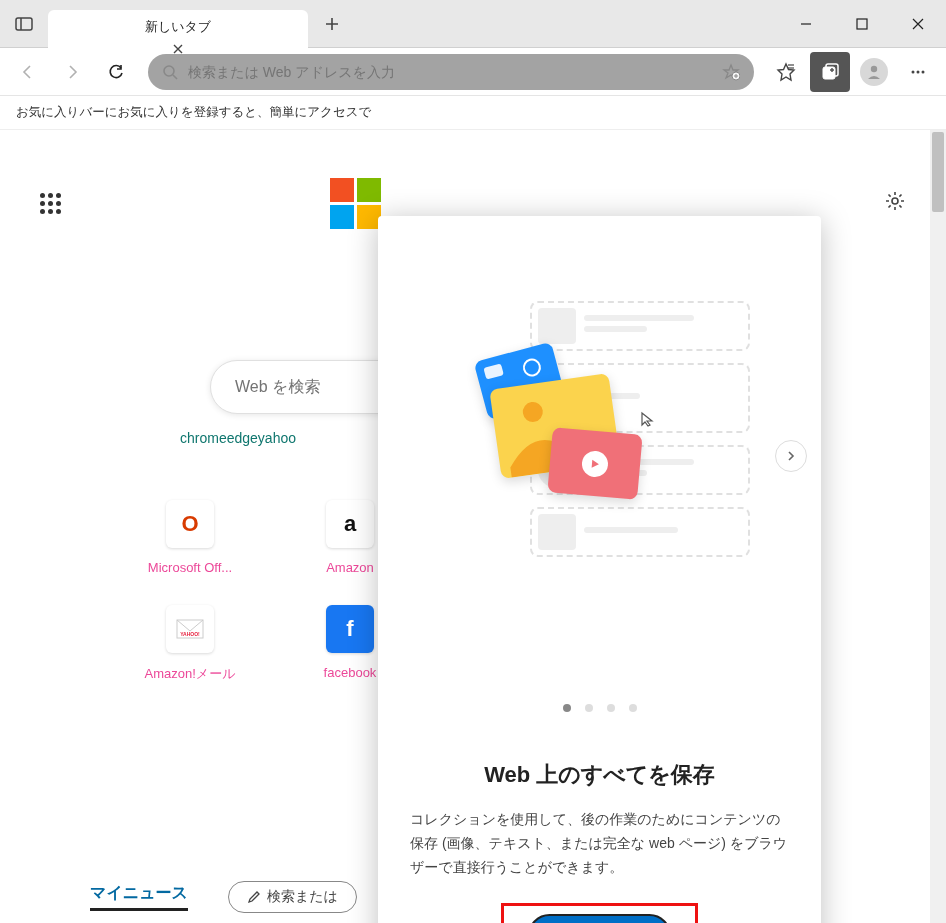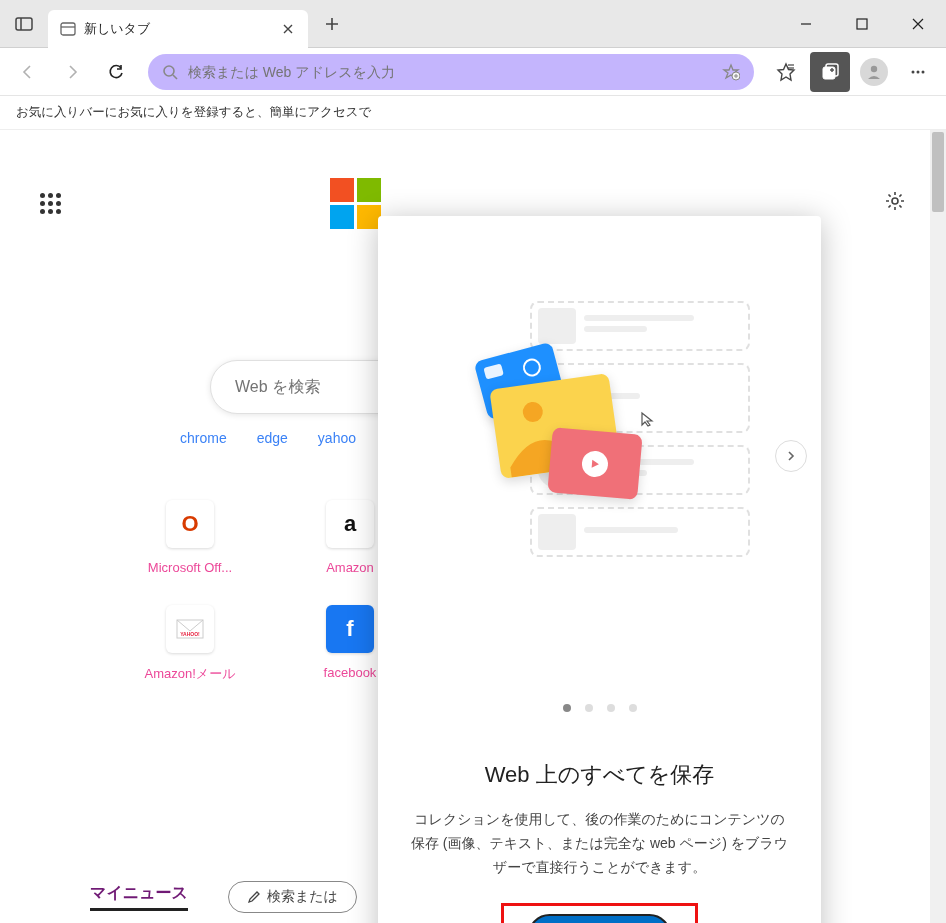--- a/index.html
+++ b/index.html
@@ -2,33 +2,33 @@
 <html><head>
 <meta charset="utf-8">
 <style>
 * { margin: 0; padding: 0; box-sizing: border-box; font-family: 'Yu Gothic UI', 'Meiryo', sans-serif; }
 body { width: 946px; height: 923px; background: #fff; overflow: hidden; position: relative; }
 
 
 .titlebar { height: 48px; background: #e8e8e8; display: flex; align-items: center; border-bottom: 1px solid #d0d0d0; }
 .titlebar-left { display: flex; align-items: center; flex: 1; }
 .tab-spaces-btn { width: 48px; height: 48px; display: flex; align-items: center; justify-content: center; }
-.tab { background: #fff; height: 38px; margin-top: 10px; border-radius: 6px 6px 0 0; display: flex; align-items: center; padding: 0 12px; min-width: 260px; gap: 8px; }
+.tab { background: #fff; height: 38px; margin-top: 10px; border-radius: 6px 6px 0 0; display: flex; align-items: center; padding: 0 12px; min-width: 260px; gap: 8px; flex-direction: column; }
 .tab-favicon { width: 16px; height: 16px; }
 .tab-title { flex: 1; font-size: 13px; color: #222; }
 .tab-close { width: 16px; height: 16px; display: flex; align-items: center; justify-content: center; cursor: pointer; }
 .new-tab-btn { width: 32px; height: 32px; display: flex; align-items: center; justify-content: center; margin-left: 8px; }
 .window-controls { display: flex; }
 .window-btn { width: 56px; height: 48px; display: flex; align-items: center; justify-content: center; }
 
 
 .toolbar { height: 48px; background: #fff; display: flex; align-items: center; padding: 0 8px; gap: 4px; border-bottom: 1px solid #e5e5e5; }
 .nav-btn { width: 40px; height: 40px; display: flex; align-items: center; justify-content: center; border-radius: 4px; }
 .nav-btn.disabled svg { opacity: 0.35; }
-.omnibox { flex: 1; height: 36px; background: #c4b5fd; border-radius: 18px; display: flex; align-items: center; padding: 0 14px; gap: 10px; margin: 0 8px; }
+.omnibox { flex: 1; height: 36px; background: #a3a3a3; border-radius: 18px; display: flex; align-items: center; padding: 0 14px; gap: 10px; margin: 0 8px; }
 .omnibox input { flex: 1; border: none; background: transparent; font-size: 14px; outline: none; color: #333; }
 .toolbar-icon { width: 40px; height: 40px; display: flex; align-items: center; justify-content: center; border-radius: 4px; }
 .toolbar-icon.active { background: #555; }
 .toolbar-icon.active svg { stroke: #fff; fill: #fff; }
 .avatar { width: 28px; height: 28px; border-radius: 50%; background: #d8d8d8; display: flex; align-items: center; justify-content: center; }
 
 
 .fav-bar { height: 34px; background: #fff; display: flex; align-items: center; padding: 0 16px; font-size: 12.5px; color: #333; border-bottom: 1px solid #eee; }
 
 
@@ -42,31 +42,31 @@
 .apps-grid span { width: 5px; height: 5px; background: #333; border-radius: 50%; }
 .ms-logo { display: grid; grid-template-columns: 24px 24px; grid-template-rows: 24px 24px; gap: 3px; }
 .settings-gear { }
 
 
 .search-wrap { position: absolute; top: 350px; left: 50%; transform: translateX(-50%); width: 440px; }
 .search-box { height: 54px; background: #fff; border: 1px solid #e0e0e0; border-radius: 27px; box-shadow: 0 1px 6px rgba(0,0,0,0.1); display: flex; align-items: center; padding: 0 24px; }
 .search-box span { color: #737373; font-size: 16px; }
 
 
-.search-links { position: absolute; top: 420px; left: 180px; display: flex; gap: 30px; font-size: 14px; color: #3b82f6; text-align: center; }
+.search-links { position: absolute; top: 420px; left: 180px; display: flex; font-size: 14px; color: #0f766e; text-align: center; }
 
 
 .tiles { position: absolute; top: 490px; left: 120px; display: grid; grid-template-columns: repeat(2, 140px); gap: 30px 20px; }
 .tile { display: flex; flex-direction: column; align-items: center; gap: 12px; }
 .tile-icon { width: 48px; height: 48px; background: #fff; border-radius: 6px; box-shadow: 0 1px 3px rgba(0,0,0,0.15); display: flex; align-items: center; justify-content: center; font-size: 22px; font-weight: bold; }
 .tile-label { font-size: 13px; color: #ec4899; text-align: center; }
 
 
 .bottom-bar { position: absolute; bottom: 10px; left: 90px; display: flex; align-items: center; gap: 40px; }
-.my-news { font-size: 16px; font-weight: 600; color: #701a75; border-bottom: 3px solid #222; padding-bottom: 4px; }
+.my-news { font-size: 16px; font-weight: 600; color: #0369a1; border-bottom: 3px solid #222; padding-bottom: 4px; }
 .personalize-btn { border: 1px solid #888; border-radius: 18px; padding: 6px 18px; display: flex; align-items: center; gap: 6px; font-size: 14px; color: #444; }
 
 
 .popover { position: absolute; top: 86px; left: 378px; width: 443px; height: 815px; background: #fff; box-shadow: 0 4px 30px rgba(0,0,0,0.25); border-radius: 4px; display: flex; flex-direction: column; align-items: center; }
 .popover-carousel { width: 100%; height: 480px; position: relative; display: flex; align-items: center; justify-content: center; }
 .popover-illustration { width: 320px; height: 330px; position: relative; }
 .illus-list { position: absolute; right: 10px; top: 10px; width: 220px; height: 300px; }
 .illus-row { height: 50px; border: 2px dashed #e0e0e0; border-radius: 8px; margin-bottom: 12px; display: flex; align-items: center; padding: 6px; gap: 8px; }
 .illus-thumb { width: 38px; height: 36px; background: #eee; border-radius: 4px; }
 .illus-lines { flex: 1; }
@@ -74,22 +74,22 @@
 .illus-card { position: absolute; border-radius: 8px; box-shadow: 0 4px 12px rgba(0,0,0,0.15); }
 .card-blue { width: 80px; height: 60px; background: #1e90ff; top: 60px; left: 40px; transform: rotate(-15deg); }
 .card-yellow { width: 120px; height: 90px; background: #fbd34d; top: 90px; left: 55px; transform: rotate(-8deg); }
 .card-red { width: 90px; height: 65px; background: #f07078; top: 140px; left: 110px; transform: rotate(5deg); display:flex; align-items:center; justify-content:center; }
 .play-circle { width: 26px; height: 26px; background: #fff; border-radius: 50%; display:flex; align-items:center; justify-content:center; }
 .cursor-arrow { position: absolute; top: 120px; left: 200px; }
 .carousel-next { position: absolute; right: 14px; top: 50%; transform: translateY(-50%); width: 32px; height: 32px; border-radius: 50%; border: 1px solid #ddd; background: #fff; display: flex; align-items: center; justify-content: center; }
 .dots { display: flex; gap: 14px; margin-top: 8px; }
 .dot { width: 8px; height: 8px; border-radius: 50%; background: #ddd; }
 .dot.active { background: #888; }
-.popover-title { font-size: 22px; font-weight: 400; color: #222; margin-top: 48px; text-align: center; }
-.popover-desc { font-size: 14px; color: #444; margin-top: 18px; text-align: center; padding: 0 32px; line-height: 1.7; }
+.popover-title { font-size: 22px; font-weight: 700; color: #222; margin-top: 48px; text-align: center; }
+.popover-desc { font-size: 14px; color: #444; margin-top: 18px; text-align: left; padding: 0 32px; line-height: 1.7; }
 .popover-action-wrap { margin-top: 24px; border: 3px solid #e11; padding: 8px 24px; }
 .popover-action { background: #006fc7; color: #fff; border: 2px solid #222; border-radius: 22px; padding: 10px 54px; font-size: 15px; cursor: pointer; }
 </style>
 </head>
 <body>
 
 <div class="titlebar">
   <div class="titlebar-left">
     <div class="tab-spaces-btn">
       <svg width="18" height="18" viewBox="0 0 18 18">

